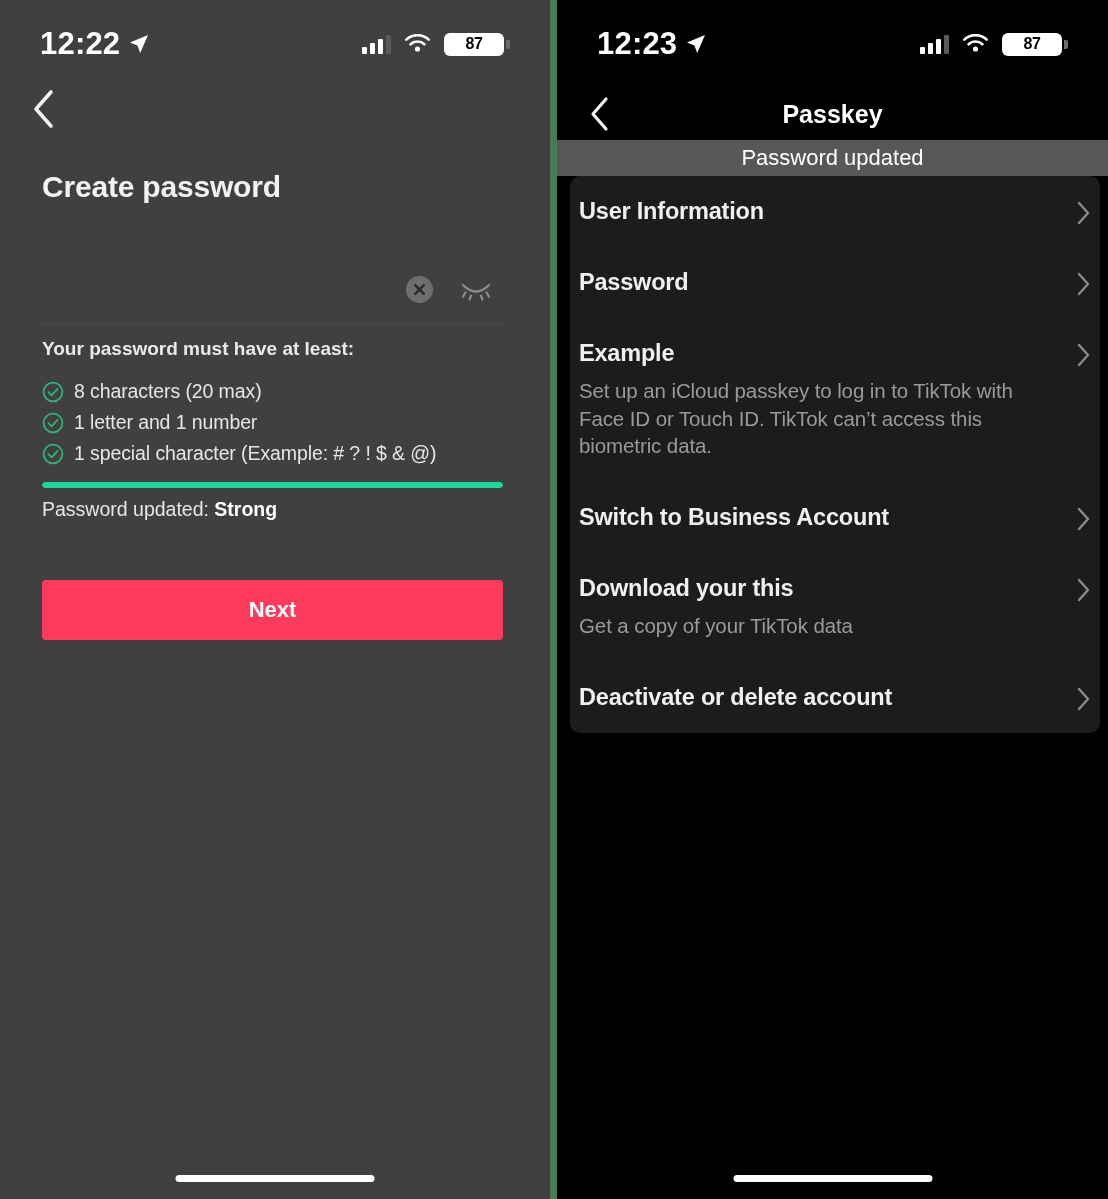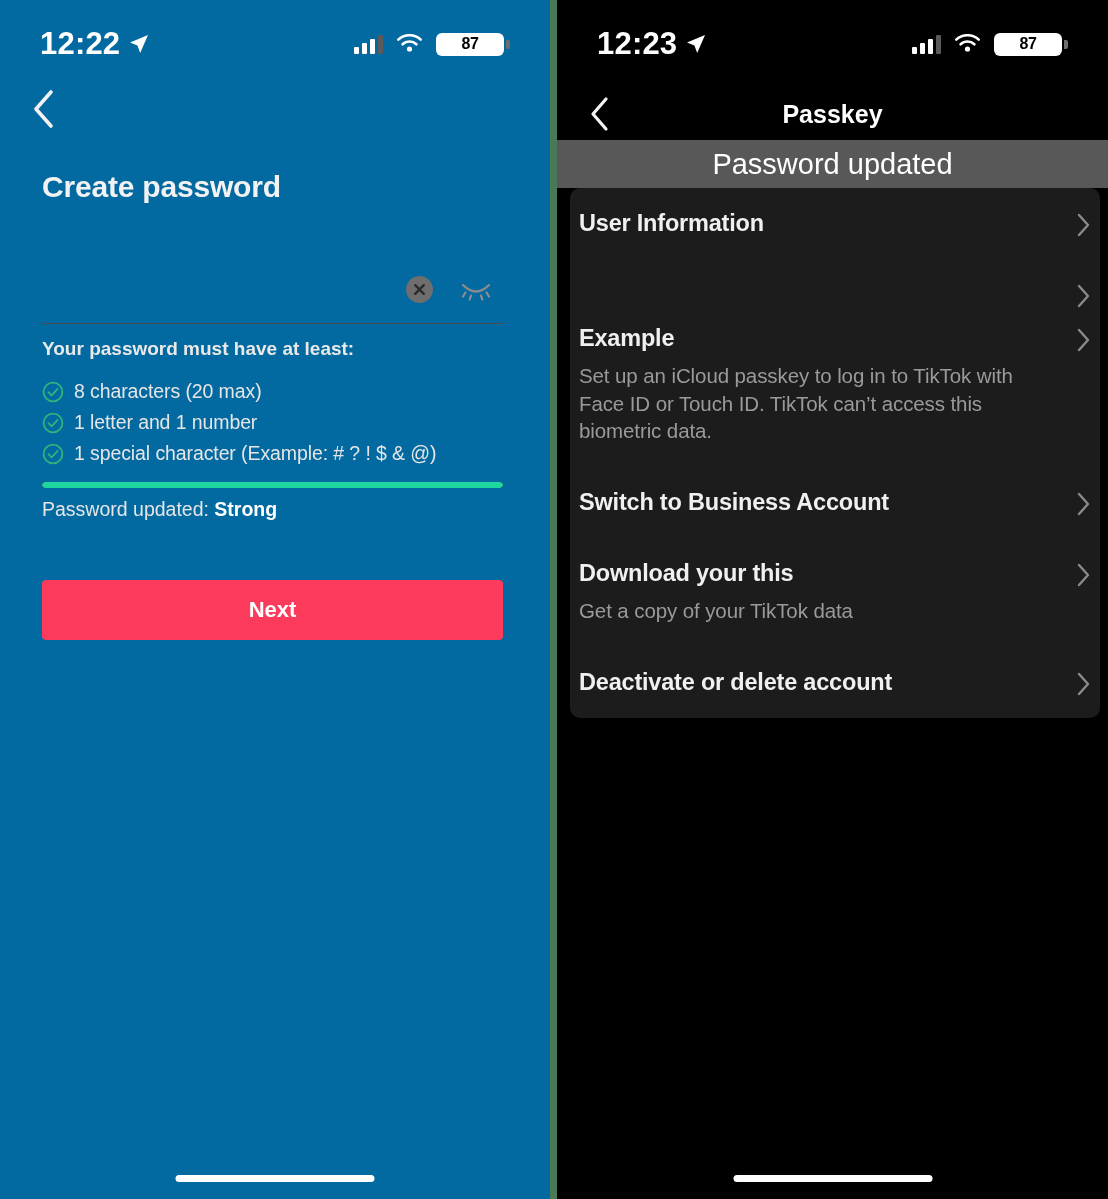--- a/index.html
+++ b/index.html
@@ -6,21 +6,21 @@
   html,body { background:#000; }
   body {
     width:1108px; height:1199px;
     font-family:"Liberation Sans", sans-serif;
     overflow:hidden; position:relative;
   }
   .stage { position:absolute; inset:0; display:flex; }
 
   
   .panel { position:relative; height:1199px; overflow:hidden; }
-  .panel-left  { width:550px; background:#0369a1; }
+  .panel-left  { width:550px; background:#404040; }
   .divider     { width:7px; background:#4a7a55; height:1199px; }
   .panel-right { width:551px; background:#000000; }
 
   .statusbar {
     height:88px; position:relative;
     display:flex; align-items:center; justify-content:space-between;
     padding:0 40px 0 40px;
   }
   .sb-time {
     color:#fff; font-size:31px; font-weight:bold; letter-spacing:.2px;
@@ -31,21 +31,21 @@
   .bars { display:flex; align-items:flex-end; gap:3px; height:19px; }
   .bars i { width:5px; background:#fff; border-radius:1px; display:block; }
   .bars i:nth-child(1){ height:7px; }
   .bars i:nth-child(2){ height:11px; }
   .bars i:nth-child(3){ height:15px; }
   .bars i:nth-child(4){ height:19px; background:#5a5a5a; }
   .batt {
     display:flex; align-items:center;
   }
   .batt-body {
-    width:68px; height:23px; background:#fff; border-radius:6px;
+    width:60px; height:23px; background:#fff; border-radius:6px;
     color:#000; font-size:16px; font-weight:bold;
     display:flex; align-items:center; justify-content:center;
     letter-spacing:-.3px;
   }
   .batt-tip {
     width:4px; height:9px; background:#6d6d6d;
     border-radius:0 2px 2px 0; margin-left:2px;
   }
 
   .home-indicator {
@@ -115,23 +115,23 @@
   .navbar {
     height:52px; position:relative;
     display:flex; align-items:center; justify-content:center;
   }
   .nav-title { color:#fff; font-size:25px; font-weight:bold; }
   .nav-back {
     position:absolute; left:18px; top:0; height:52px; width:50px;
     display:flex; align-items:center; justify-content:center;
   }
   .toast {
-    height:48px; background:#585858;
-    display:flex; align-items:center; justify-content:center;
-    color:#fff; font-size:29px;
+    height:36px; background:#585858;
+    display:flex; align-items:center; justify-content:center;
+    color:#fff; font-size:22px;
   }
   .settings-card {
     margin:0 8px 0 13px; background:#1c1c1c;
     border-radius:10px; overflow:hidden;
     padding:0 9px;
   }
   .srow {
     position:relative; padding:22px 36px 22px 0;
   }
   .srow-top { display:flex; align-items:center; justify-content:space-between; }
@@ -285,20 +285,23 @@
       <div class="srow">
         <div class="srow-top">
           <span class="srow-label">User Information</span>
         </div>
         <svg class="chev" width="15" height="26" viewBox="0 0 15 26">
           <path d="M3 3 L12 13 L3 23" stroke="#8a8a8a" stroke-width="2.4" fill="none" stroke-linecap="round" stroke-linejoin="round"></path>
         </svg>
       </div>
 
       <div class="srow">
+        <div class="srow-top">
+          <span class="srow-label">Password</span>
+        </div>
         <svg class="chev" width="15" height="26" viewBox="0 0 15 26">
           <path d="M3 3 L12 13 L3 23" stroke="#8a8a8a" stroke-width="2.4" fill="none" stroke-linecap="round" stroke-linejoin="round"></path>
         </svg>
       </div>
 
       <div class="srow">
         <div class="srow-top">
           <span class="srow-label">Example</span>
         </div>
         <div class="srow-sub">Set up an iCloud passkey to log in to TikTok with Face ID or Touch ID. TikTok can’t access this biometric data.</div>

